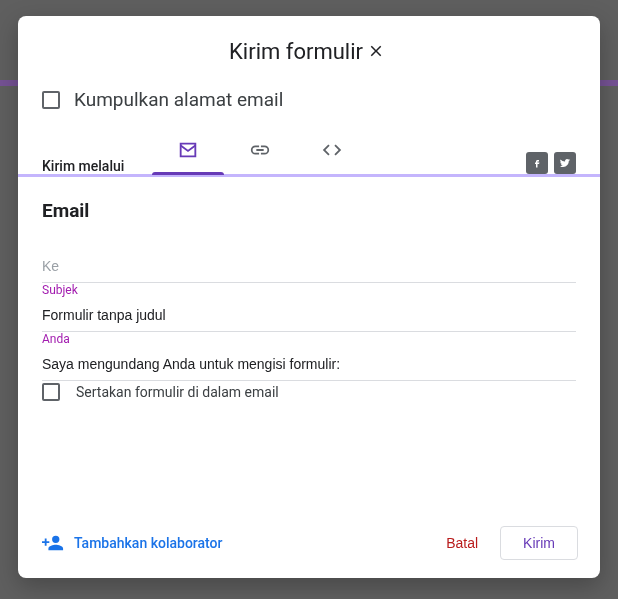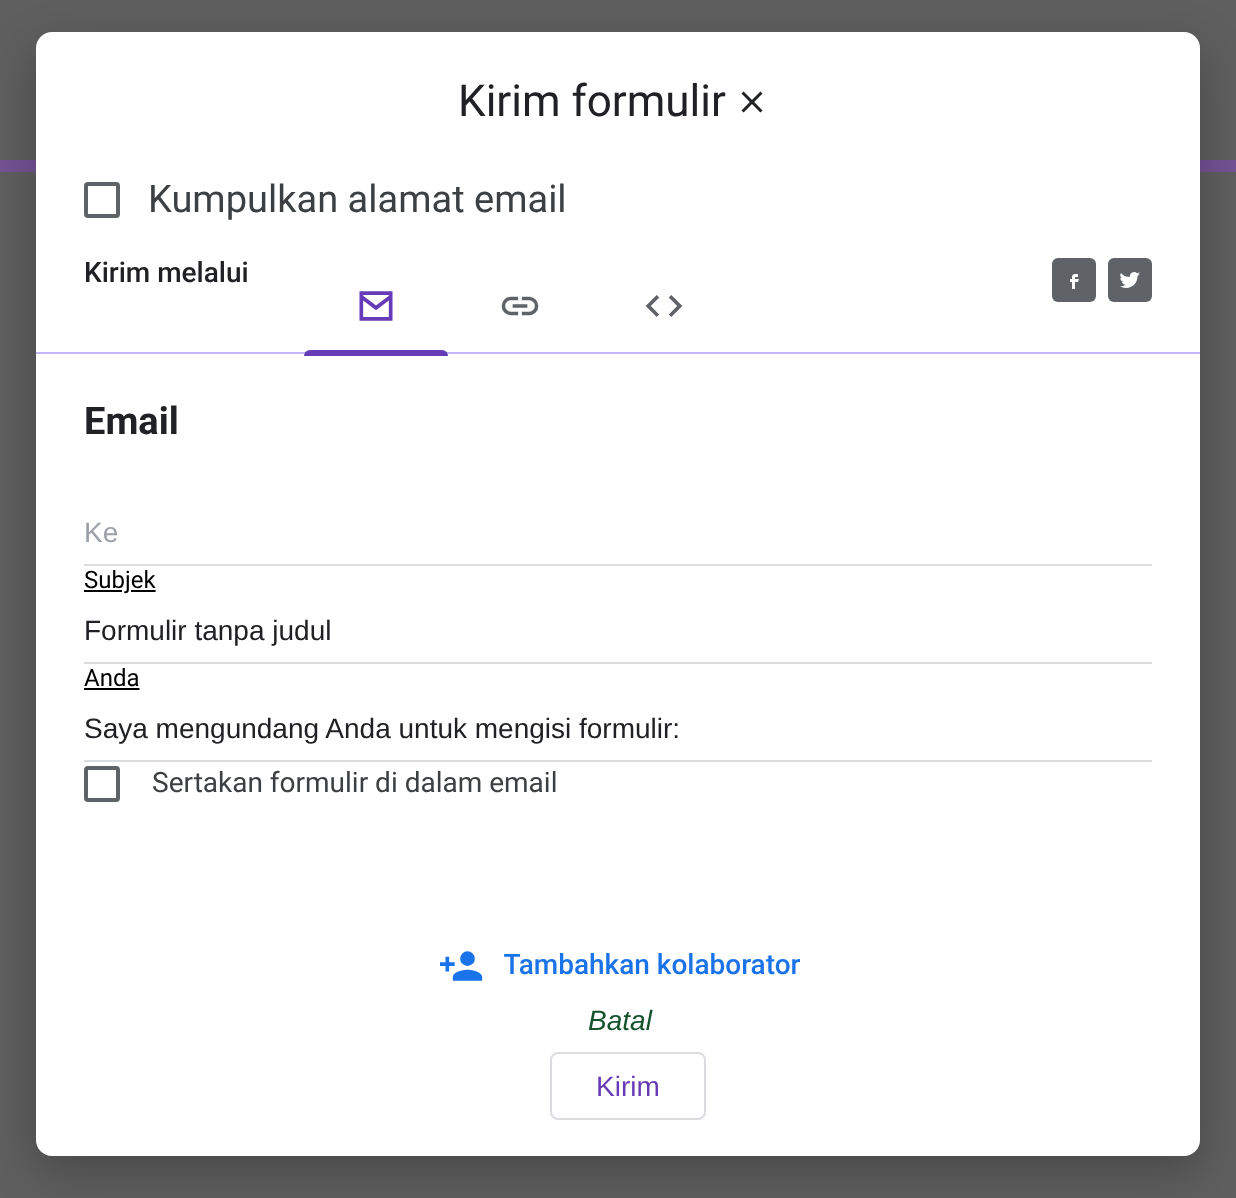--- a/index.html
+++ b/index.html
@@ -13,41 +13,41 @@
     padding: 0 0 18px 0;
     height: 562px;
     display: flex; flex-direction: column;
   }
   .dialog-header { display: flex; align-items: center; justify-content: center; padding: 22px 24px 8px 24px; }
   .dialog-title { font-size: 22px; font-weight: 400; color: #202124; }
   .close-btn { background: none; border: none; cursor: pointer; padding: 4px; color: #202124;}
   .collect-row { display: flex; align-items: center; gap: 14px; padding: 16px 24px 18px 24px; }
   .checkbox { width: 18px; height: 18px; border: 2px solid #5f6368; border-radius: 2px; background: #fff; cursor: pointer; flex-shrink:0;}
   .collect-label { font-size: 19px; color: #3c4043; }
-  .send-via-row { display: flex; align-items: flex-start; padding: 0 24px; border-bottom: 1px solid #c4b5fd; height: 48px;}
+  .send-via-row { display: flex; align-items: flex-end; padding: 0 24px; border-bottom: 3px solid #c4b5fd; height: 48px;}
   .send-via-label { font-size: 14px; font-weight: 500; color: #202124; margin-right: 28px;}
   .send-tabs { display: flex; align-items: center; gap: 0; }
   .send-tab { width: 72px; height: 48px; display:flex; align-items:center; justify-content:center; cursor:pointer; color:#5f6368; position:relative;}
   .send-tab.active { color: #673ab7; }
   .send-tab.active::after { content:""; position:absolute; left:0; right:0; bottom:-1px; height:3px; background:#673ab7; border-radius:3px 3px 0 0;}
   .spacer { flex: 1; }
   .social { display:flex; gap:6px; align-items:center; }
   .social-btn { width: 22px; height: 22px; background:#5f6368; border-radius:3px; display:flex; align-items:center; justify-content:center; cursor:pointer; color:#fff;}
   .section-email { padding: 22px 24px 0 24px; flex:1; overflow:auto;}
   .section-heading { font-size: 19px; font-weight: 700; color: #202124; margin-bottom: 30px;}
   .field { }
-  .field-label { font-size: 12px; color: #000000; margin-bottom: 4px; display:block;text-decoration:underline;}
+  .field-label { font-size: 12px; color: #a21caf; margin-bottom: 4px; display:block;}
   .field-input { width: 100%; border: none; border-bottom: 1px solid #dadce0; padding: 6px 0 8px 0; font-size: 14px; color:#202124; outline:none; background:transparent;}
   .field-input::placeholder { color:#9aa0a6; }
   .include-row { display:flex; align-items:center; gap:16px; margin-top: 2px;}
   .include-label { font-size:14px; color:#3c4043; }
-  .dialog-footer { display:flex; align-items:center; padding: 14px 22px 0 24px; flex-direction: column; }
+  .dialog-footer { display:flex; align-items:center; padding: 14px 22px 0 24px; }
   .add-collab { display:flex; align-items:center; gap:10px; color:#1a73e8; font-size:14px; font-weight:500; cursor:pointer;}
   .footer-spacer { flex:1; }
-  .btn-flat { background:none; border:none; color:#14532d; font-size:14px; font-weight:500; padding:8px 14px; cursor:pointer; border-radius:4px;font-style:italic;}
+  .btn-flat { background:none; border:none; color:#b91c1c; font-size:14px; font-weight:500; padding:8px 14px; cursor:pointer; border-radius:4px;}
   .btn-outlined { background:#fff; border:1px solid #dadce0; color:#673ab7; font-size:14px; font-weight:400; padding:8px 22px; cursor:pointer; border-radius:4px; margin-left:8px;}
   svg { display:block; }
 </style>
 </head>
 <body>
 
 <div class="bg-overlay"></div>
 <div class="bg-strip"></div>
 
 <div class="dialog">

